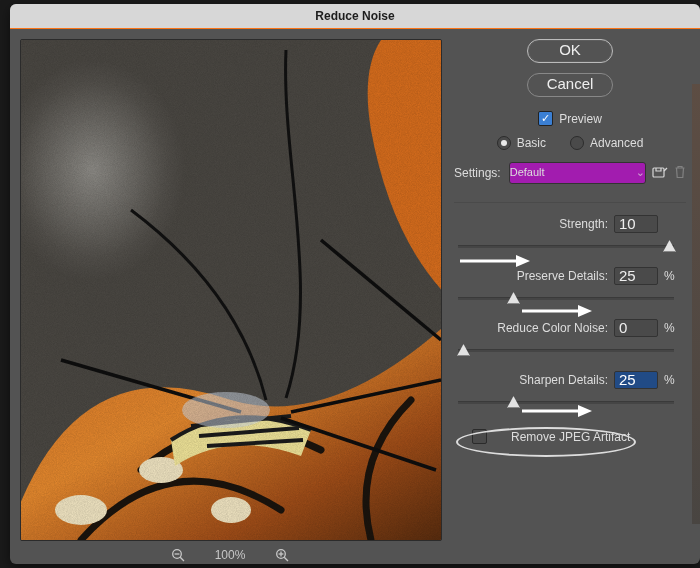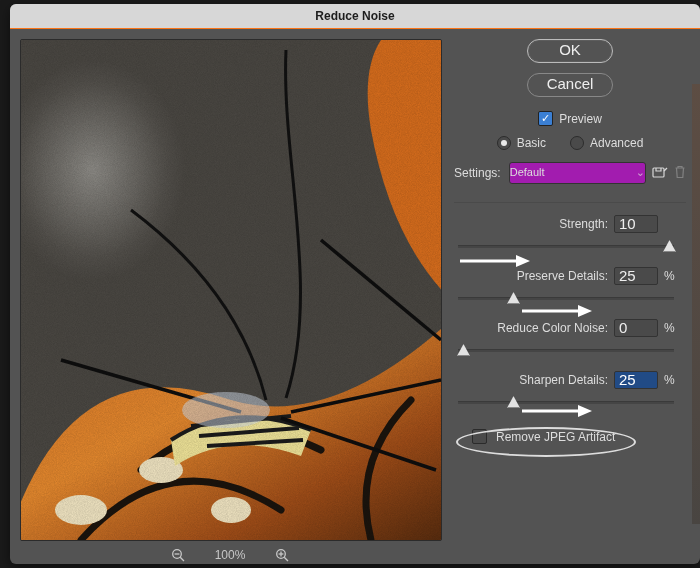--- a/index.html
+++ b/index.html
@@ -58,21 +58,21 @@
   .rail{position:absolute;left:0;right:0;top:6px;height:2px;background:#454545;
     border-top:1px solid #3a3a3a;}
   .thumb{position:absolute;top:1px;width:11px;height:10px;
     background:#e3e3e3;border:1px solid #888;}
   
   .thumb{clip-path:polygon(50% 0,100% 100%,0 100%);}
   .annot-arrow{position:absolute;pointer-events:none;}
   .annot-arrow svg{display:block;}
   .annot-ellipse{position:absolute;border:2px solid #ddd;border-radius:50%;
     pointer-events:none;}
-  .jpeg-row{display:flex;align-items:center;gap:9px;width:100%;
+  .jpeg-row{display:flex;align-items:center;gap:24px;width:100%;
     padding:6px 0 0 18px;box-sizing:border-box;}
   .footer-right-strip{position:absolute;right:0;top:84px;width:8px;height:440px;
     background:linear-gradient(#7a3b14,#2b1b0d);opacity:.25;}
 </style>
 </head>
 <body>
 
 <div class="dialog">
   <div class="titlebar">Reduce Noise</div>
 

